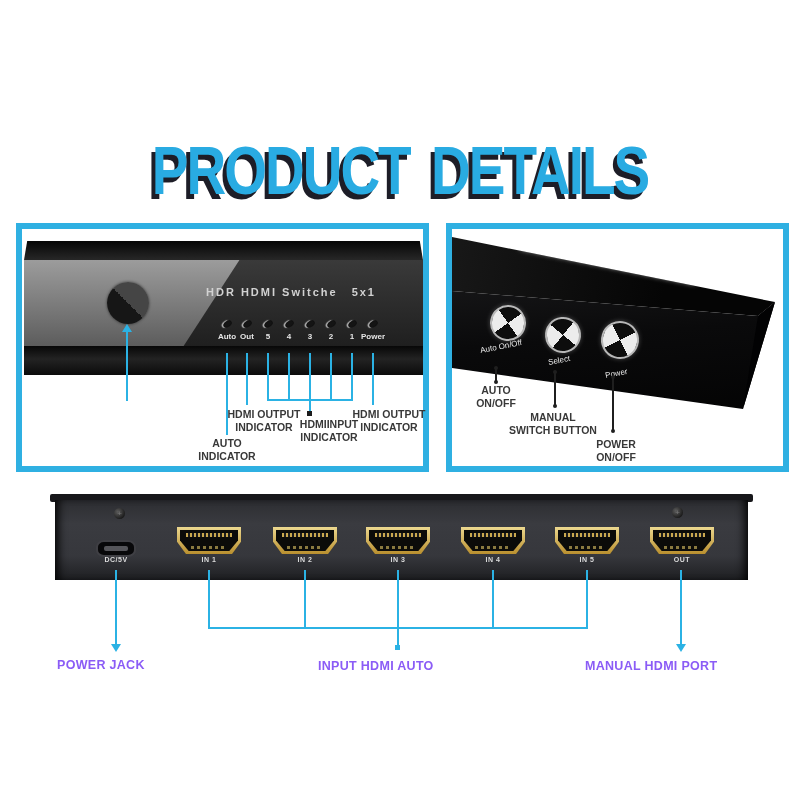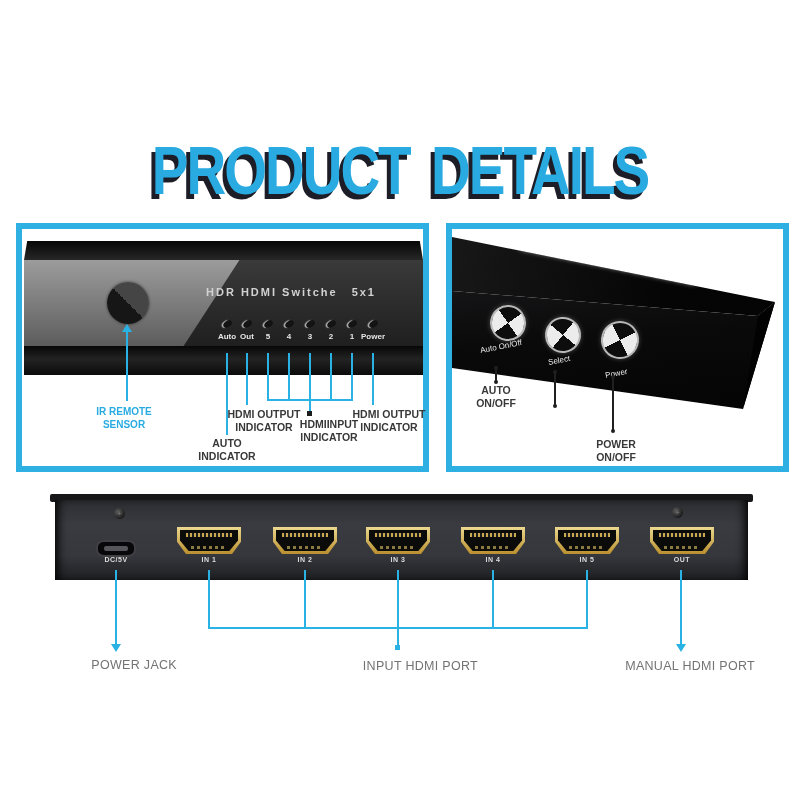--- a/index.html
+++ b/index.html
@@ -87,22 +87,22 @@
           clip-path:polygon(0 0,100% 0,100% 55%,86% 100%,14% 100%,0 55%);}
   .hdmi-inner{position:absolute;left:3px;top:3px;right:3px;bottom:3px;background:#0b0b09;
           clip-path:polygon(0 0,100% 0,100% 50%,85% 100%,15% 100%,0 50%);}
   .hdmi-pins{position:absolute;left:9px;right:9px;top:6px;height:4px;
           background:repeating-linear-gradient(90deg,#c9a84f 0 2px,#1c1c1c 2px 4px);}
   .hdmi-lower{position:absolute;left:14px;right:14px;bottom:5px;height:3px;
           background:repeating-linear-gradient(90deg,#8a7a40 0 3px,transparent 3px 6px);}
   .rear-label{position:absolute;top:62px;width:40px;text-align:center;color:#dcdcdc;
           font-size:7px;font-weight:bold;letter-spacing:.5px;z-index:2;}
 
-  .bot-label{position:absolute;font-size:12.5px;font-weight:normal;color:#737373;
-          letter-spacing:.3px;text-align:right;z-index:6;}
+  .bot-label{position:absolute;font-size:12.5px;font-weight:bold;color:#8b5cf6;
+          letter-spacing:.3px;text-align:left;z-index:6;}
 </style>
 </head>
 <body>
 
 <div class="stage">
 
   <h1 class="title">PRODUCT DETAILS</h1>
 
   <section class="panel" style="left:16px;top:223px;width:413px;height:249px;">
     <div class="fp-device">
@@ -140,24 +140,20 @@
     <div class="vline" style="left:245px;top:124px;height:48px;"></div>
     <div class="vline" style="left:266px;top:124px;height:48px;"></div>
     <div class="vline" style="left:287px;top:124px;height:48px;"></div>
     <div class="vline" style="left:308px;top:124px;height:48px;"></div>
     <div class="vline" style="left:329px;top:124px;height:48px;"></div>
     <div class="hline" style="left:245px;top:170px;width:86px;"></div>
     <div class="vline" style="left:287px;top:170px;height:13px;"></div>
     <div class="sq-dot" style="left:285px;top:182px;background:#1c1c1c;"></div>
     <div class="vline" style="left:350px;top:124px;height:52px;"></div>
 
-    <div class="co co-cyan" style="left:52px;top:176px;width:100px;">
-      <span>IR REMOTE</span>
-      <span>SENSOR</span>
-    </div>
     <div class="co" style="left:155px;top:208px;width:100px;">
       <span>AUTO</span>
       <span>INDICATOR</span>
     </div>
     <div class="co" style="left:192px;top:179px;width:100px;">
       <span>HDMI OUTPUT</span>
       <span>INDICATOR</span>
     </div>
     <div class="co" style="left:257px;top:189px;width:100px;">
       <span>HDMIINPUT</span>
@@ -191,20 +187,24 @@
     <div class="kline" style="left:102px;top:144px;height:32px;"></div>
     <div class="kdot" style="left:101px;top:175px;"></div>
     <div class="kdot" style="left:159px;top:146px;"></div>
     <div class="kline" style="left:160px;top:149px;height:52px;"></div>
     <div class="kdot" style="left:159px;top:200px;"></div>
 
     <div class="co" style="left:-6px;top:155px;width:100px;">
       <span>AUTO</span>
       <span>ON/OFF</span>
     </div>
+    <div class="co" style="left:41px;top:182px;width:120px;">
+      <span>MANUAL</span>
+      <span>SWITCH BUTTON</span>
+    </div>
     <div class="co" style="left:114px;top:209px;width:100px;">
       <span>POWER</span>
       <span>ON/OFF</span>
     </div>
   </section>
 
   <div class="rear-bar">
     <div class="rear-lip"></div>
     <div class="rear-face"></div>
     <div class="screw" style="left:59px;top:14px;">+</div>
@@ -269,16 +269,16 @@
   <div class="vline" style="left:492px;top:570px;height:59px;"></div>
   <div class="vline" style="left:586px;top:570px;height:59px;"></div>
   <div class="hline" style="left:208px;top:627px;width:380px;"></div>
   <div class="vline" style="left:397px;top:627px;height:19px;"></div>
   <div class="sq-dot" style="left:395px;top:645px;background:#2bb2e4;"></div>
 
   <div class="vline" style="left:680px;top:570px;height:74px;"></div>
   <div class="arrow-down" style="left:676px;top:644px;"></div>
 
   <div class="bot-label" style="left:57px;top:658px;width:120px;">POWER JACK</div>
-  <div class="bot-label" style="left:318px;top:659px;width:160px;">INPUT HDMI PORT</div>
+  <div class="bot-label" style="left:318px;top:659px;width:160px;">INPUT HDMI AUTO</div>
   <div class="bot-label" style="left:585px;top:659px;width:170px;">MANUAL HDMI PORT</div>
 
 </div>
 
 </body></html>

